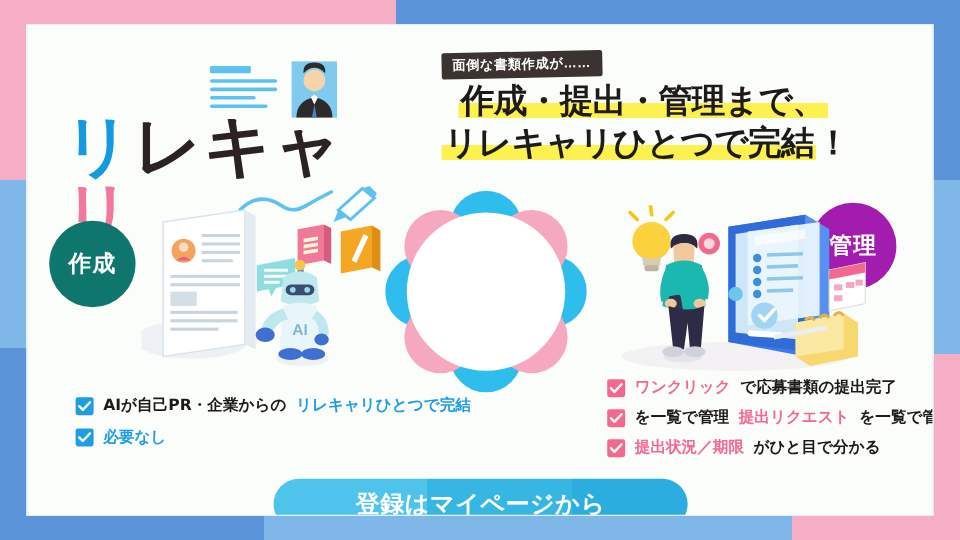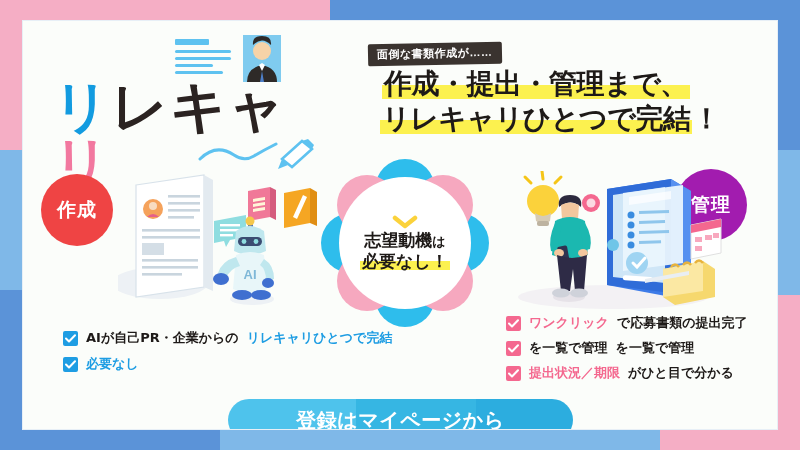--- a/index.html
+++ b/index.html
@@ -39,21 +39,21 @@
   
   #card {
     position: absolute;
     left: 22px; top: 20px; right: 22px; bottom: 20px;
     background: #FBFDFA;
     border: 1px solid #E7EFF6;
     overflow: hidden;
   }
 
   
-  #logo-block { position:absolute; left:30px; top:10px; width:290px; height:125px; }
+  #logo-block { position:absolute; left:30px; top:26px; width:290px; height:125px; }
   #logo-resume-icon { position:absolute; left:118px; top:4px; width:110px; height:50px; }
   #logo-text {
     position:absolute; left:0; top:48px; width:290px;
     font-size:56px; font-weight:bold; color:#2B2321;
     letter-spacing:1px; line-height:1;
     font-family:"DejaVu Sans","Liberation Sans",sans-serif;
   }
   #logo-text .accent-b { color:#129BE0; }
   #logo-text .accent-p { color:#F2789F; }
   #logo-pen { position:absolute; left:145px; top:108px; width:130px; height:32px; }
@@ -73,32 +73,32 @@
     font-size:28px; font-weight:bold; color:#1E1A18;
     line-height:1.22; white-space:nowrap;
     letter-spacing:-0.5px;
     font-family:"DejaVu Sans","Liberation Sans",sans-serif;
   }
   .hl-mark {
     background: linear-gradient(transparent 56%, #FCF14F 56%, #FCF14F 96%, transparent 96%);
     padding:0 2px;
   }
   #headline-l1 { margin-top:2px; margin-left:14px; }
-  #headline-l2 { margin-top:1px; margin-left:12px; }
+  #headline-l2 { margin-top:1px; margin-left:0; }
   .excl { color:#1E1A18; }
 
   
   .pill-circle {
     position:absolute; width:72px; height:72px; border-radius:50%;
     display:flex; align-items:center; justify-content:center;
     color:#ffffff; font-size:19px; font-weight:bold;
     font-family:"DejaVu Sans","Liberation Sans",sans-serif;
     letter-spacing:1px;
   }
-  #badge-create { left:18px; top:153px; background:#ef4444; }
+  #badge-create { left:18px; top:163px; background:#0f766e; }
   #badge-manage { left:652px; top:148px; background:#a21caf; }
 
   
   #center-badge { position:absolute; left:298px; top:138px; width:168px; height:168px; }
   #center-inner {
     position:absolute; left:24px; top:24px; width:120px; height:120px;
     background:#FFFFFF; border-radius:50%;
     display:flex; flex-direction:column; align-items:center; justify-content:center;
   }
   #center-chevron { margin-bottom:2px; }
@@ -368,29 +368,20 @@
           <circle cx="84" cy="138" r="30" fill="#2EBDEC"></circle>
           <circle cx="30" cy="84" r="30" fill="#2EBDEC"></circle>
           <circle cx="138" cy="84" r="30" fill="#2EBDEC"></circle>
           <circle cx="46" cy="46" r="30" fill="#F6A8BF"></circle>
           <circle cx="122" cy="46" r="30" fill="#F6A8BF"></circle>
           <circle cx="46" cy="122" r="30" fill="#F6A8BF"></circle>
           <circle cx="122" cy="122" r="30" fill="#F6A8BF"></circle>
         </g>
         <circle cx="84" cy="84" r="66" fill="#FFFFFF"></circle>
       </svg>
-      <div id="center-inner">
-        <svg id="center-chevron" width="26" height="14" viewBox="0 0 26 14">
-          <path d="M3 3 L13 11 L23 3" stroke="#FBD23B" stroke-width="4.5" fill="none" stroke-linecap="round" stroke-linejoin="round"></path>
-        </svg>
-        <div id="center-l1">
-          <span>志望動機</span><span class="small">は</span>
-        </div>
-        <div id="center-l2">必要なし！</div>
-      </div>
     </div>
 
     <div class="bullets" id="bullets-left">
       <div class="bullet-row">
         <span class="cbox blue">
           <svg width="11" height="9" viewBox="0 0 11 9">
               <path d="M1 4.5 L4 7.5 L10 1.2" stroke="#fff" stroke-width="2" fill="none" stroke-linecap="round" stroke-linejoin="round"></path>
             </svg>
         </span>
         <span>AIが自己PR・企業からの</span>
@@ -416,20 +407,21 @@
         <span class="hl-pink">ワンクリック</span>
           <span>で応募書類の提出完了</span>
       </div>
       <div class="bullet-row">
         <span class="cbox pink">
           <svg width="11" height="9" viewBox="0 0 11 9">
               <path d="M1 4.5 L4 7.5 L10 1.2" stroke="#fff" stroke-width="2" fill="none" stroke-linecap="round" stroke-linejoin="round"></path>
             </svg>
         </span>
         <span>を一覧で管理</span>
+          <span class="hl-pink">提出リクエスト</span>
           <span>を一覧で管理</span>
       </div>
       <div class="bullet-row">
         <span class="cbox pink">
           <svg width="11" height="9" viewBox="0 0 11 9">
               <path d="M1 4.5 L4 7.5 L10 1.2" stroke="#fff" stroke-width="2" fill="none" stroke-linecap="round" stroke-linejoin="round"></path>
             </svg>
         </span>
         <span class="hl-pink">提出状況／期限</span>
           <span>がひと目で分かる</span>

